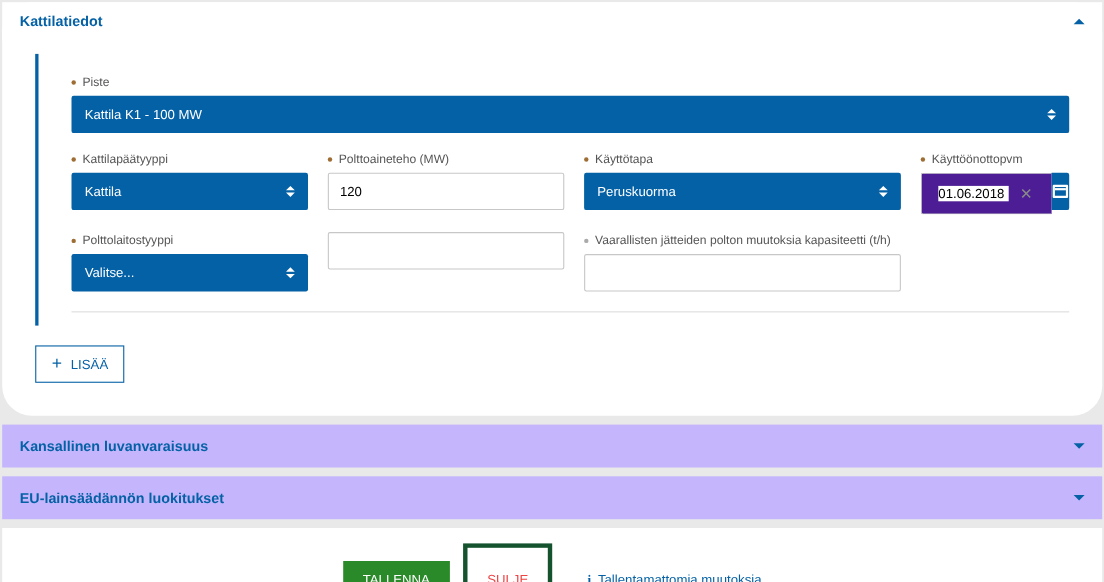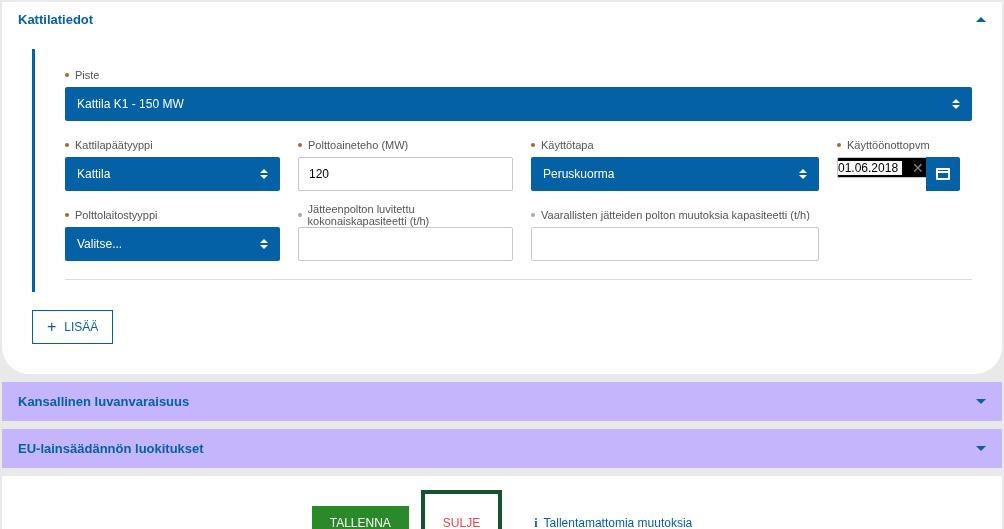--- a/index.html
+++ b/index.html
@@ -81,22 +81,22 @@
   .text-input {
     height: 34px;
     border: 1px solid #c7c7c7;
     border-radius: 2px;
     padding: 0 10px;
     font-size: 12px;
     background: #fff;
   }
   .date-wrap { display: flex; }
   .date-input {
-    height: 21px; border: 1px solid #c7c7c7; border-right: none; border-radius: 2px 0 0 2px;
-    display: flex; align-items: center; padding: 0 0; gap: 8px; background:#000000;
+    height: 38px; border: 1px solid #c7c7c7; border-right: none; border-radius: 2px 0 0 2px;
+    display: flex; align-items: center; padding: 0 15px; gap: 8px; background:#4c1d95;
   }
   .date-input input { border:none; outline:none; width: 64px; font-size:12px;}
   .date-clear { color:#888; cursor:pointer; font-size:14px; line-height:1; padding:0 2px;}
   .date-btn {
     width: 34px; height: 34px; background:#0461a5; display:flex;align-items:center;justify-content:center;
     border-radius: 0 2px 2px 0; cursor:pointer;
   }
   .cal-icon { width:14px; height:12px; position:relative; }
   .cal-icon::before{content:"";position:absolute;inset:0;border:2px solid #fff;border-radius:1px;}
   .cal-icon::after{content:"";position:absolute;top:3px;left:2px;right:2px;height:2px;background:#fff;}
@@ -138,21 +138,21 @@
   <div class="panel-body">
     <div class="form-section">
 
       <div class="row">
         <div class="field" style="flex:1">
           <div class="label-row">
               <span class="req-dot"></span>
               <label>Piste</label>
             </div>
           <div class="select">
-            <span>Kattila K1 - 150 MW</span>
+            <span>Kattila K1 - 100 MW</span>
             <span class="select-arrows"></span>
           </div>
         </div>
       </div>
 
       <div class="row">
         <div class="field" style="width:215px">
           <div class="label-row">
               <span class="req-dot"></span>
               <label>Kattilapäätyyppi</label>
@@ -201,24 +201,20 @@
           <div class="label-row">
               <span class="req-dot"></span>
               <label>Polttolaitostyyppi</label>
             </div>
           <div class="select">
             <span>Valitse...</span>
             <span class="select-arrows"></span>
           </div>
         </div>
         <div class="field" style="width:215px">
-          <div class="label-row">
-              <span class="opt-dot"></span>
-              <label>Jätteenpolton luvitettu kokonaiskapasiteetti (t/h)</label>
-            </div>
           <input class="text-input" value="" style="">
         </div>
         <div class="field" style="flex:1">
           <div class="label-row">
               <span class="opt-dot"></span>
               <label>Vaarallisten jätteiden polton muutoksia kapasiteetti (t/h)</label>
             </div>
           <input class="text-input" value="" style="">
         </div>
         <div style="width:135px"></div>

